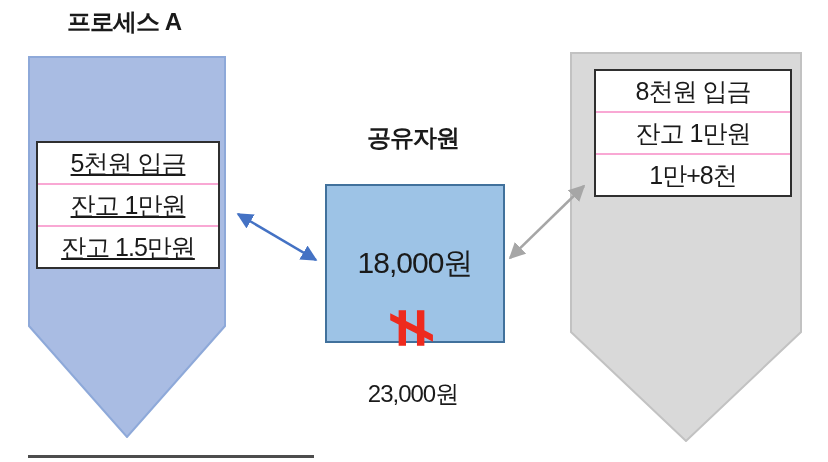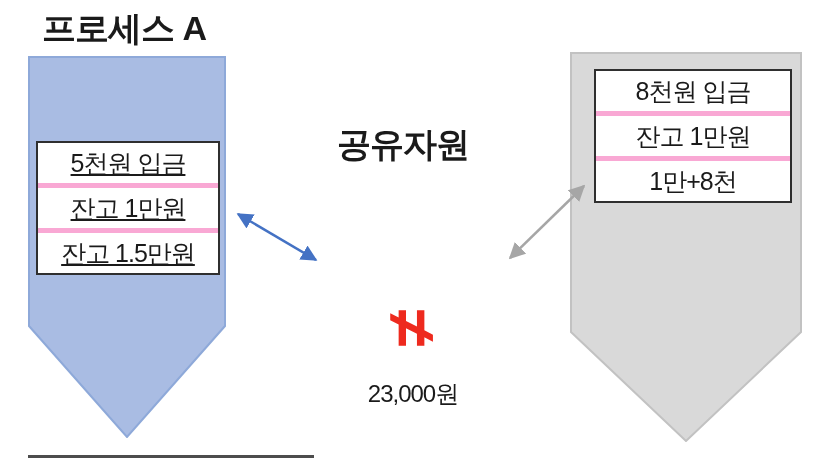--- a/index.html
+++ b/index.html
@@ -1,31 +1,31 @@
 <!DOCTYPE html>
 <html><head>
 <meta charset="utf-8">
 <style>
   html,body{margin:0;padding:0;background:#ffffff;}
   body{font-family:"Liberation Sans","DejaVu Sans",sans-serif;color:#1a1a1a;}
   .canvas{position:relative;width:828px;height:462px;background:#ffffff;overflow:hidden;}
 
-  .proc-title{position:absolute;font-size:34px;font-weight:700;text-align:center;letter-spacing:-1px;white-space:nowrap;}
+  .proc-title{position:absolute;font-size:24px;font-weight:700;text-align:center;letter-spacing:-1px;white-space:nowrap;}
   .title-a{left:14px;top:6px;width:220px;}
   .title-b{left:572px;top:6px;width:240px;}
-  .title-shared{left:306px;top:122px;width:194px;}
+  .title-shared{left:316px;top:122px;width:194px;}
 
   .big-arrow{position:absolute;}
   .arrow-a{left:28px;top:56px;width:198px;height:382px;}
   .arrow-b{left:570px;top:52px;width:232px;height:390px;}
 
   .step-table{position:absolute;background:#ffffff;border:2px solid #2f2f2f;z-index:3;}
   .table-a{left:36px;top:141px;width:180px;text-decoration:underline;}
   .table-b{left:594px;top:69px;width:194px;}
-  .step-row{height:40px;line-height:40px;text-align:center;font-size:25px;border-bottom:5px solid #f9a8d4;white-space:nowrap;overflow:hidden;padding:0 2px;letter-spacing:-1px;}
+  .step-row{height:40px;line-height:40px;text-align:center;font-size:25px;border-bottom:2px solid #f9a8d4;white-space:nowrap;overflow:hidden;padding:0 2px;letter-spacing:-1px;}
   .step-row:last-child{border-bottom:none;}
 
   .shared-box{position:absolute;left:325px;top:184px;width:176px;height:155px;border:2px solid #41719c;display:flex;align-items:center;justify-content:center;font-size:30px;letter-spacing:-1px;z-index:2;}
 
   .neq{position:absolute;left:378px;top:288px;width:70px;height:80px;font-size:68px;font-weight:700;line-height:80px;text-align:center;transform:rotate(90deg);z-index:5;}
 
   .expected-amount{position:absolute;left:322px;top:378px;width:182px;text-align:center;font-size:24px;letter-spacing:-1px;}
 
   .connectors{position:absolute;left:0;top:0;width:828px;height:462px;pointer-events:none;z-index:4;}
 
@@ -52,20 +52,23 @@
     <div class="step-row">잔고 1만원</div>
     <div class="step-row">잔고 1.5만원</div>
   </div>
 
   <div class="step-table table-b">
     <div class="step-row">8천원 입금</div>
     <div class="step-row">잔고 1만원</div>
     <div class="step-row">1만+8천</div>
   </div>
 
+  <div class="shared-box" style="background:#9dc3e6;">
+    <span>18,000원</span>
+  </div>
 
   <div class="neq" style="color:#ee2a1e;">≠</div>
 
   <div class="expected-amount">23,000원</div>
 
   <svg class="connectors" viewBox="0 0 828 462" aria-hidden="true">
     <defs>
       <marker id="head-blue" viewBox="0 0 10 10" refX="9" refY="5" markerWidth="6.5" markerHeight="6.5" orient="auto-start-reverse">
         <path d="M0,0 L10,5 L0,10 z" fill="#4472c4"></path>
       </marker>

